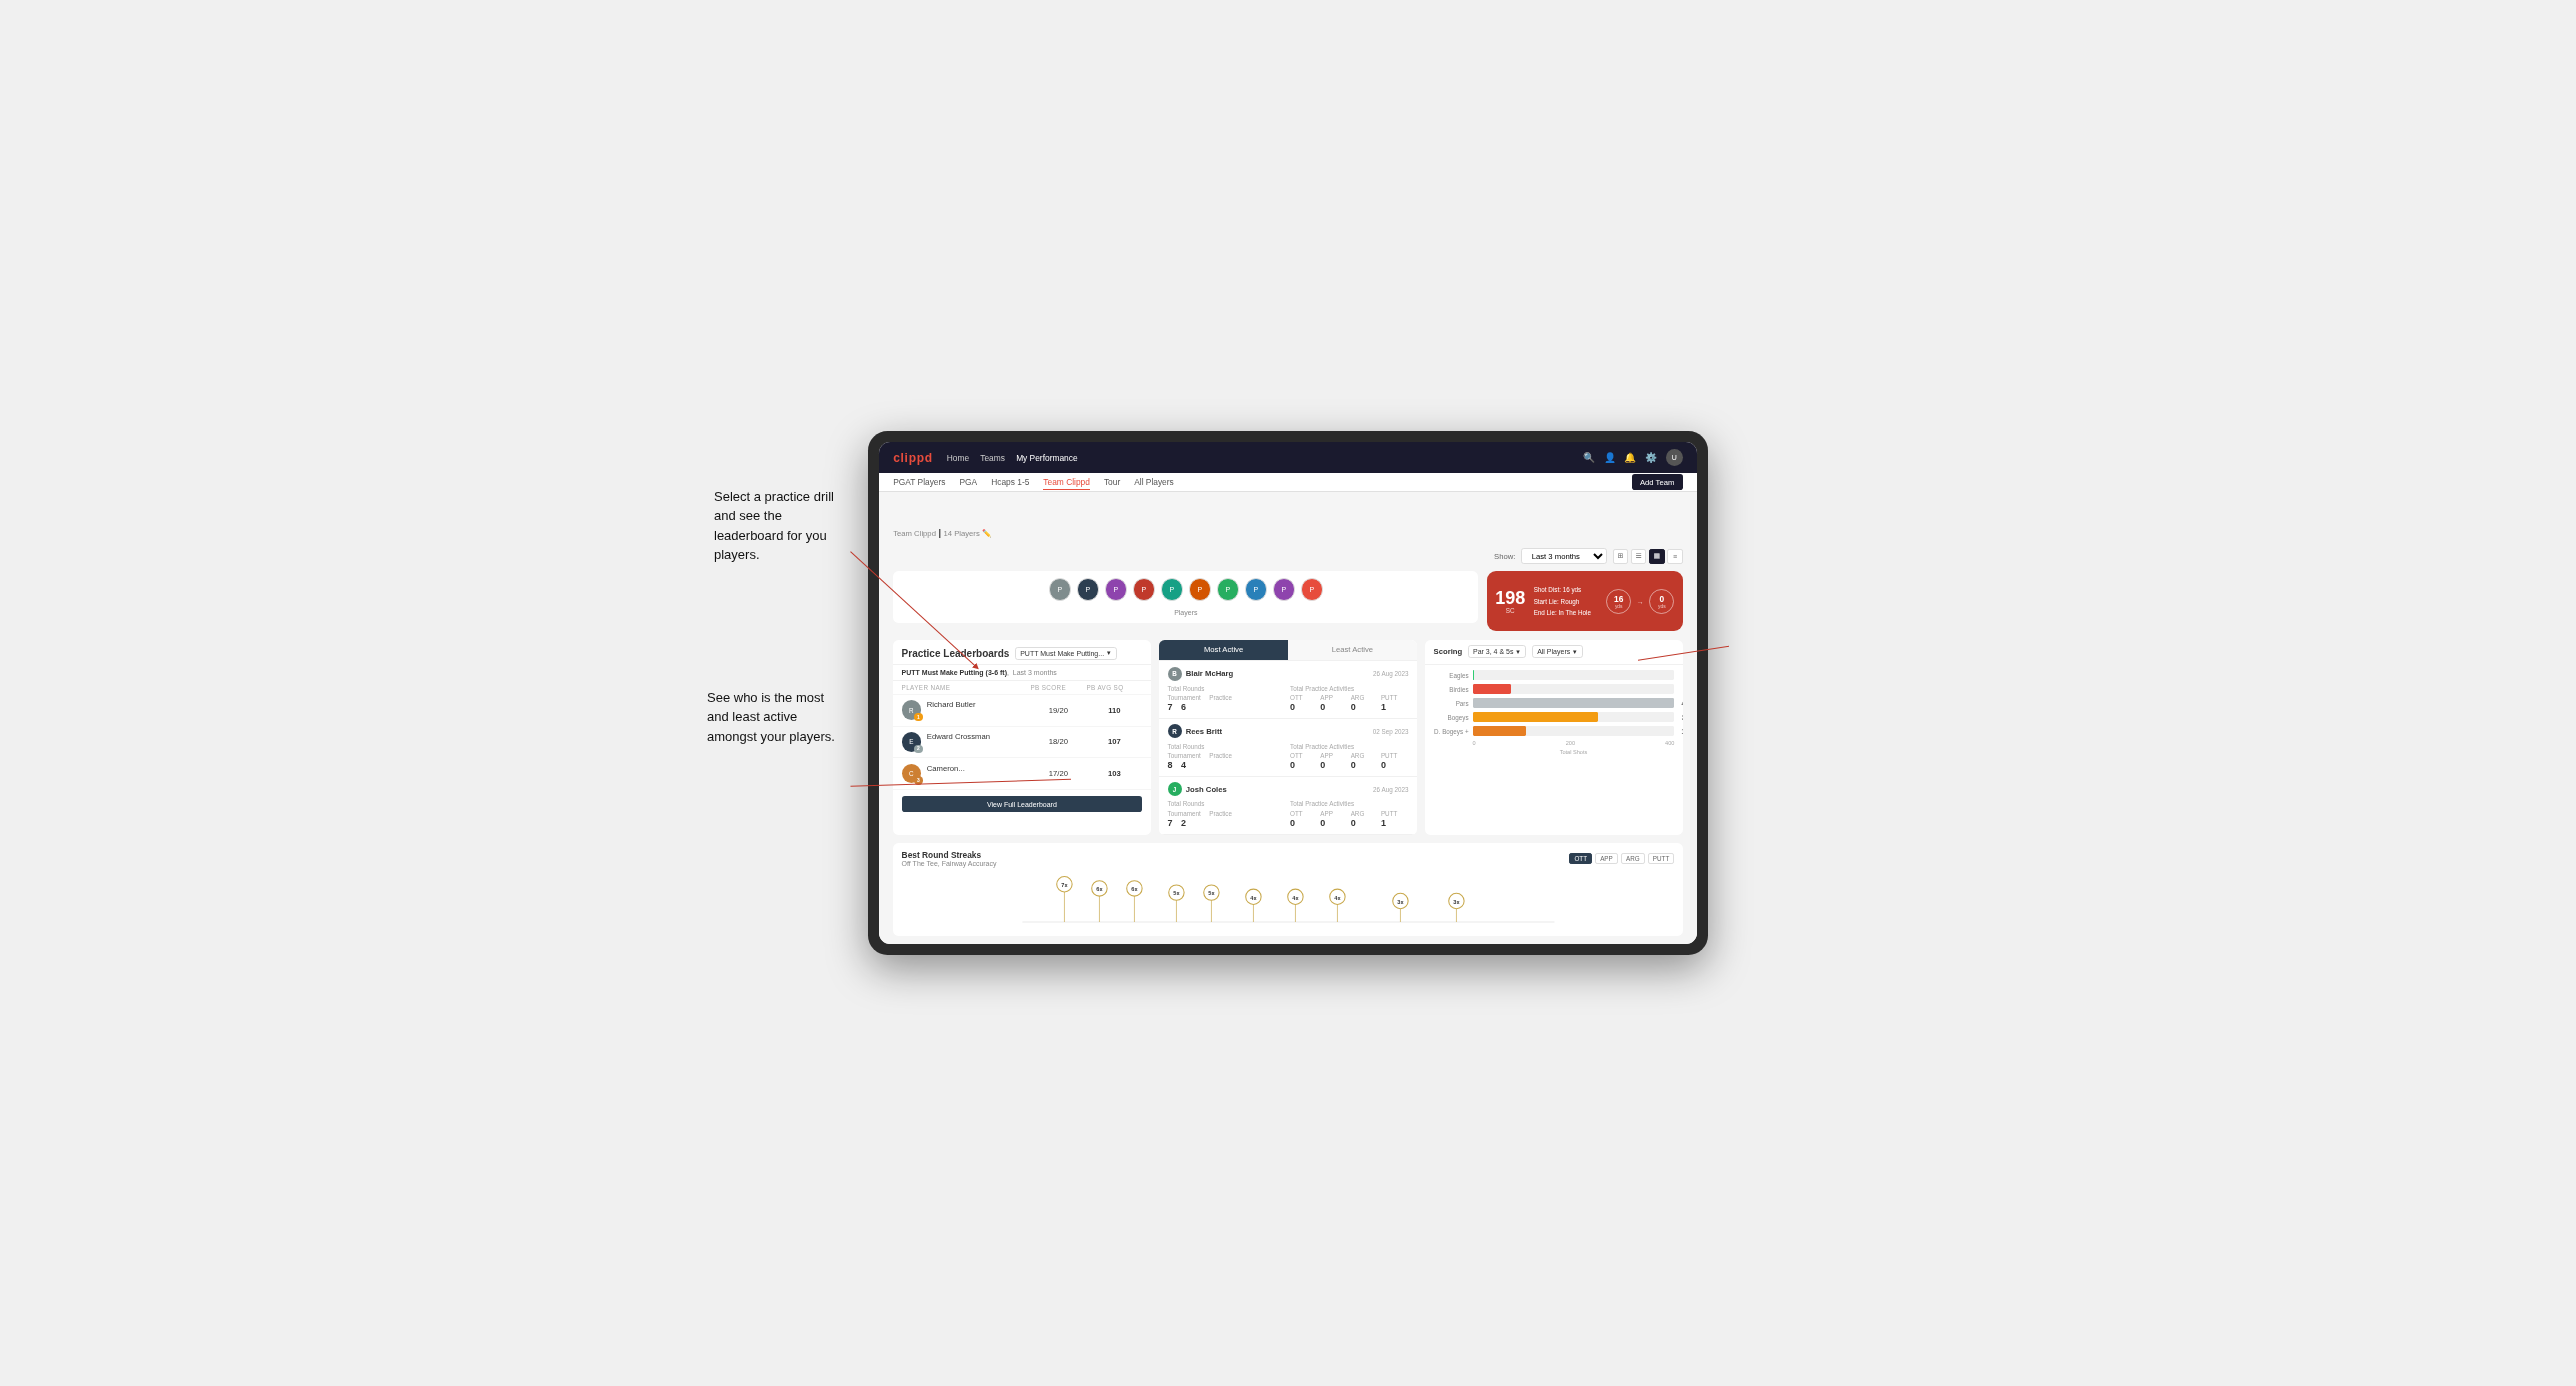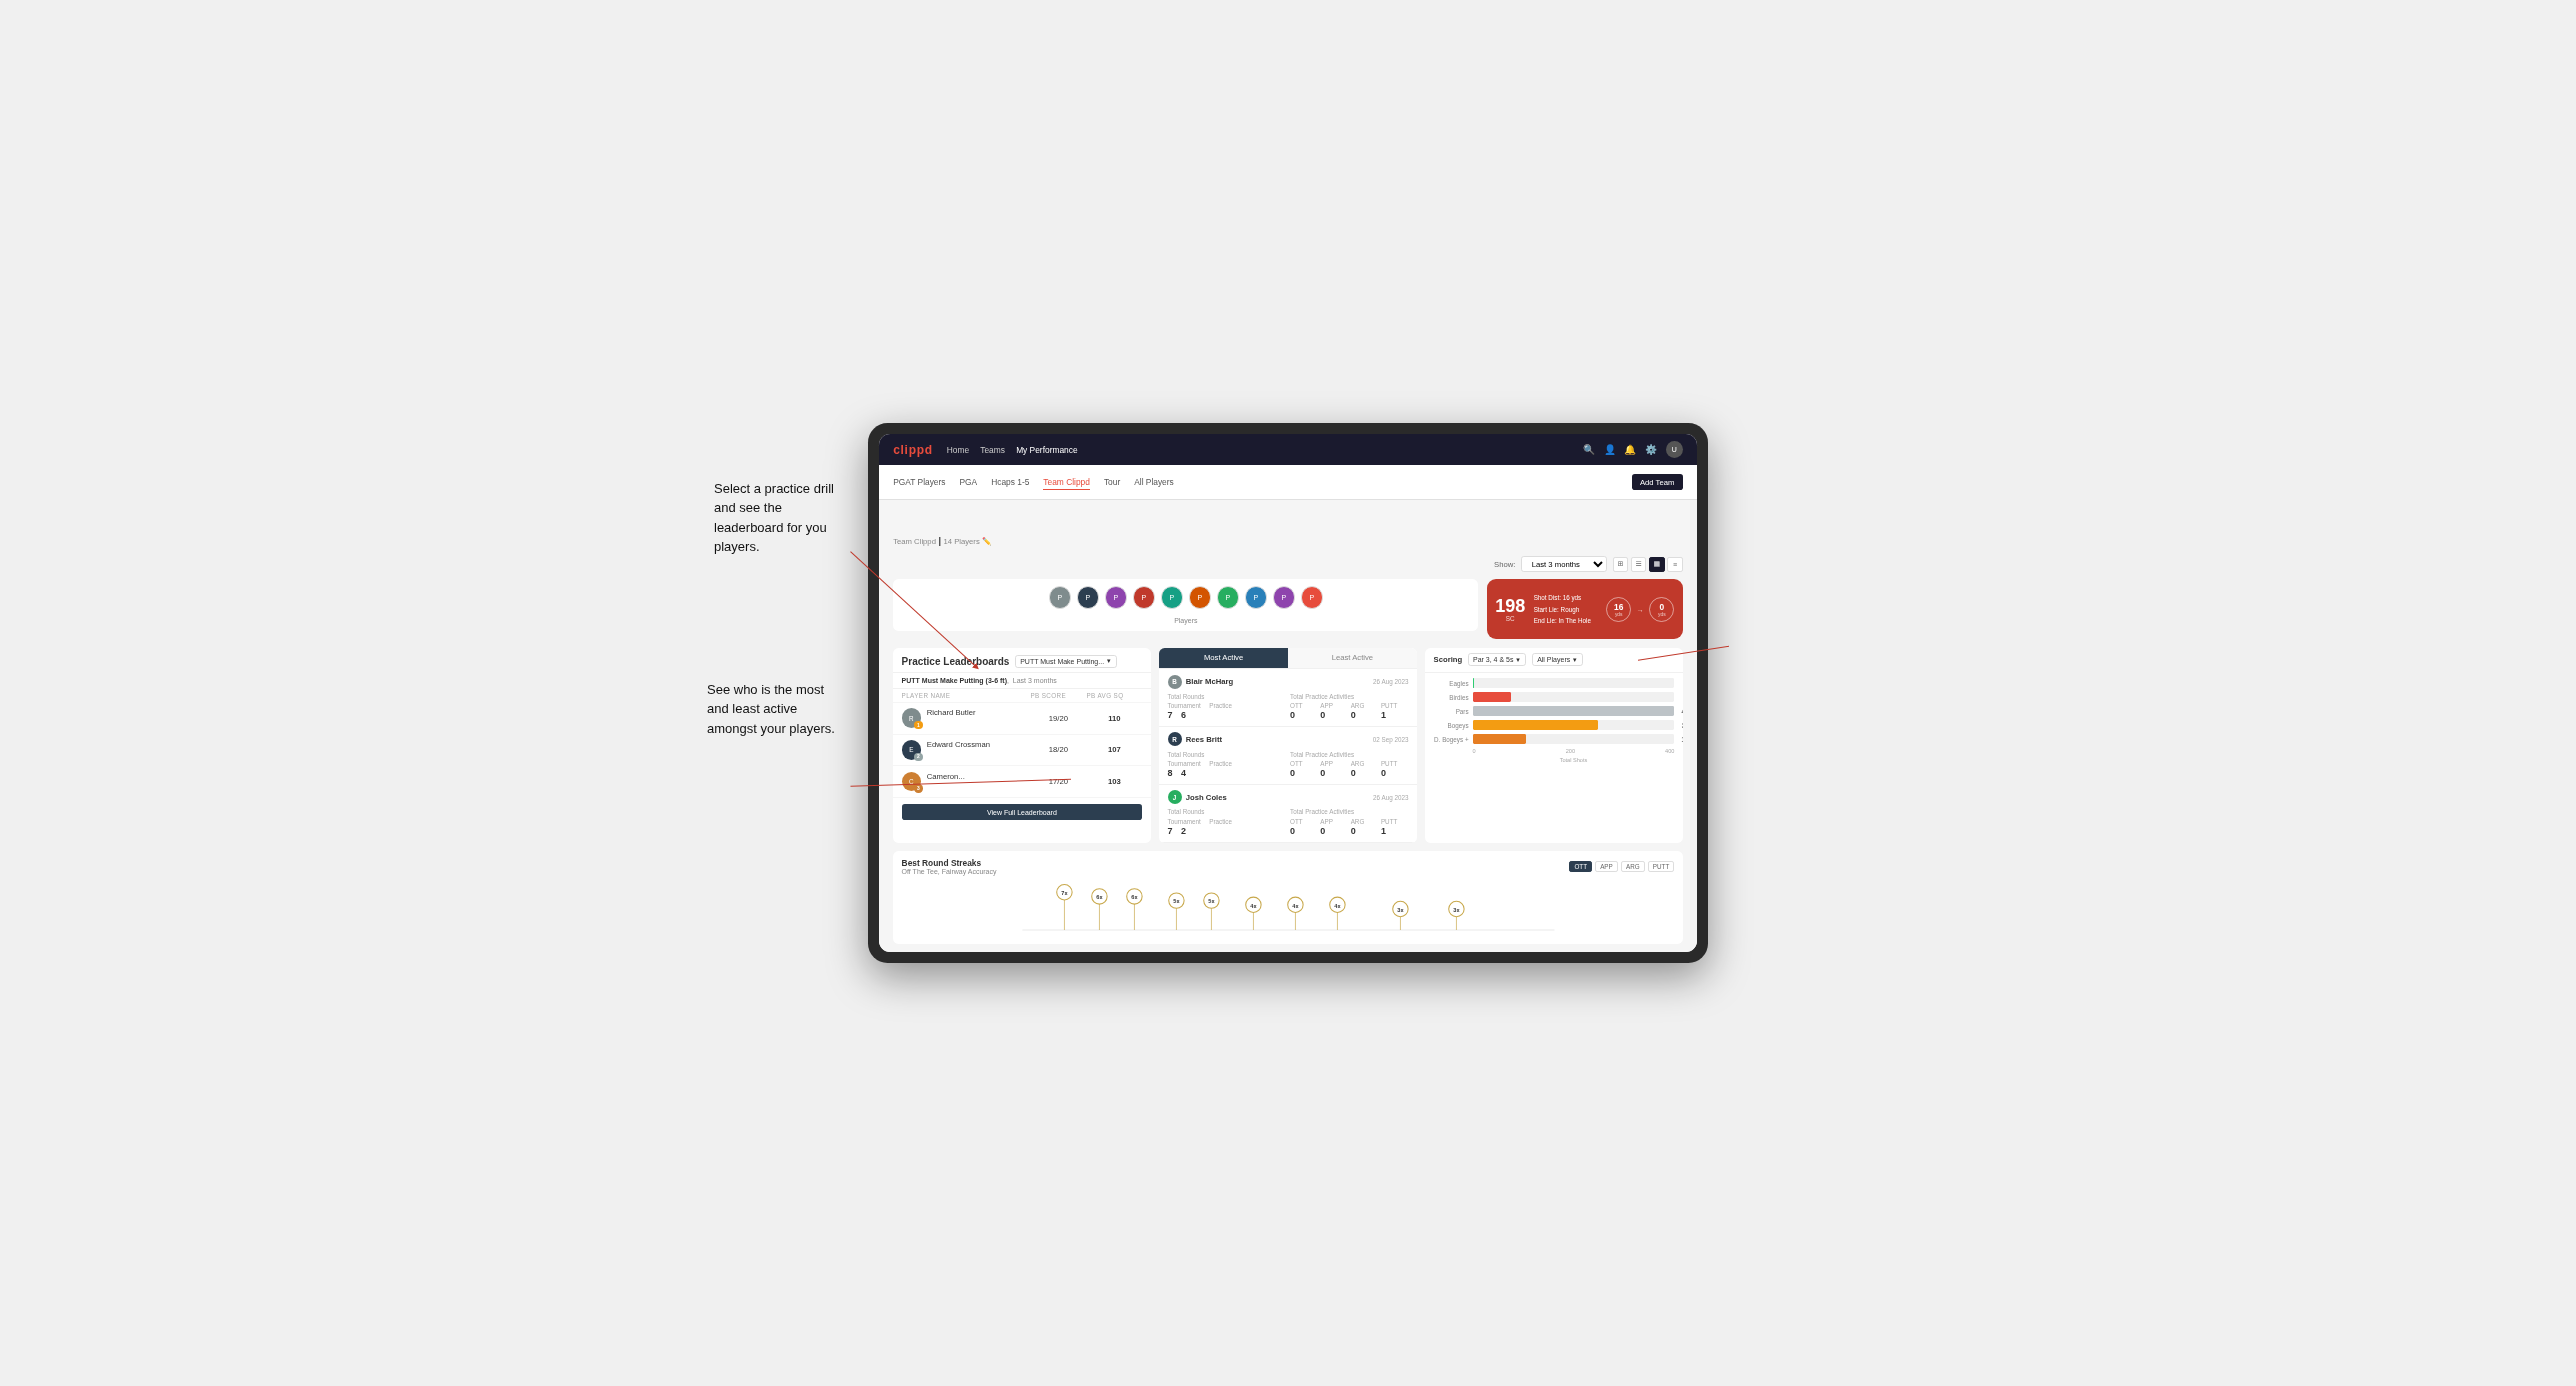--- a/index.html
+++ b/index.html
@@ -94,21 +94,21 @@
       font-size: 7px;
     }
 
     
     .sub-nav {
       background: #fff;
       border-bottom: 0.7px solid #e0e0e0;
       display: flex;
       align-items: center;
       padding: 0 14px;
-      height: 35px;
+      height: 19px;
       gap: 14px;
     }
     .sub-nav-link {
       font-size: 8.4px;
       color: #555;
       cursor: pointer;
       padding: 2.8px 0;
       border-bottom: 1.4px solid transparent;
     }
     .sub-nav-link.active {

